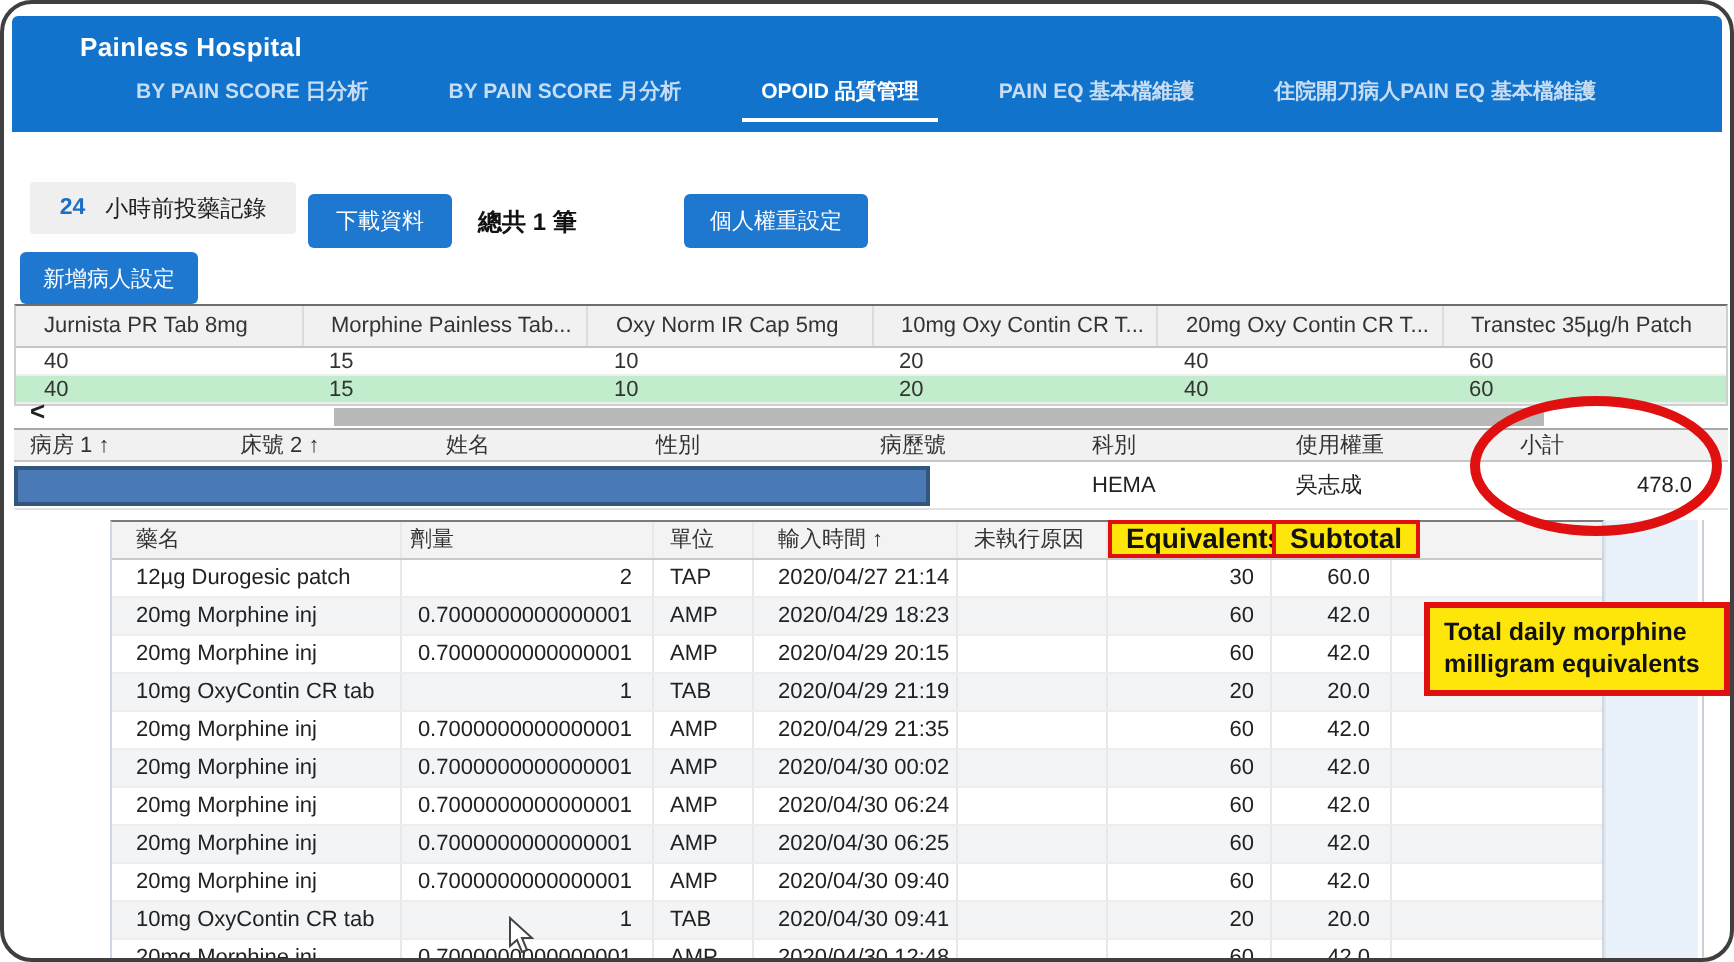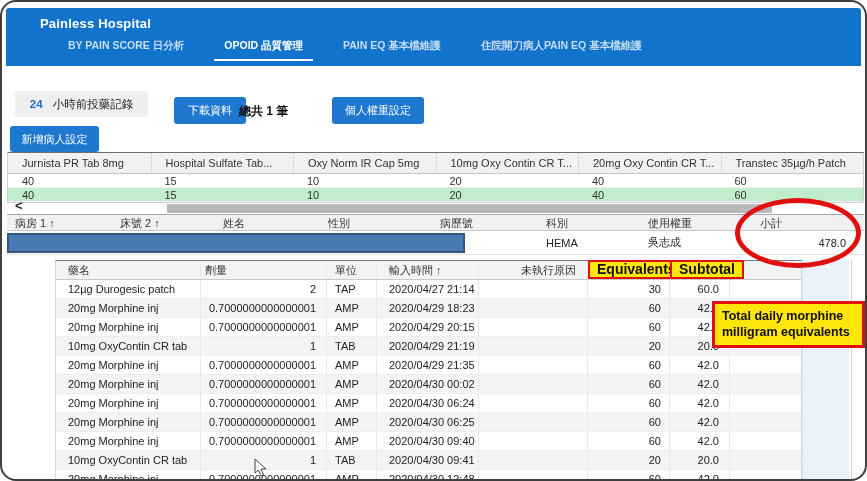--- a/index.html
+++ b/index.html
@@ -11,23 +11,23 @@
   .titlebar { position:absolute; left:4px; top:6px; right:4px; height:58px; background:#1173cb; border-radius:3px 3px 0 0; }
   .app-title { position:absolute; left:34px; top:8px; color:#fff; font-weight:bold; font-size:13px; letter-spacing:.2px; }
   .tabs { position:absolute; left:52px; top:31px; display:flex; gap:20px; }
   .tab { color:#c7ddf3; font-weight:bold; font-size:10.5px; padding:0 10px 6px 10px; white-space:nowrap; cursor:default; }
   .tab.active { color:#fff; border-bottom:2px solid #fff; }
 
   
   .filter-box { position:absolute; left:13px; top:89px; width:133px; height:26px; background:#eeefee; display:flex; align-items:center; justify-content:center; font-size:11.5px; color:#222; border-radius:2px; }
   .filter-hours { color:#1a6fc4; margin-right:10px; font-weight:bold; }
   .btn { position:absolute; background:#1e78d0; color:#fff; font-size:11px; display:flex; align-items:center; justify-content:center; border-radius:3px; border:none; }
-  .btn-download { left:152px; top:95px; width:72px; height:27px;margin-left:20px; }
+  .btn-download { left:152px; top:95px; width:72px; height:27px; }
   .total-count { position:absolute; left:237px; top:101px; font-size:12px; font-weight:bold; color:#111; }
-  .btn-weight { left:330px; top:95px; width:92px; height:27px; }
+  .btn-weight { left:340px; top:95px; width:92px; height:27px; }
   .btn-add { left:8px; top:124px; width:89px; height:26px; }
 
   
   .wtable { position:absolute; left:5px; top:150px; width:857px; border:1px solid #cfcfcf; border-top:1px solid #6e6e6e; background:#fff; }
   .wheader { display:grid; grid-template-columns:repeat(6,1fr); background:#f1f1f1; height:21px; border-bottom:1px solid #c6c6c6; }
   .wheader .cell { font-size:11px; color:#333; padding-left:14px; line-height:21px; border-left:1px solid #dcdcdc; white-space:nowrap; overflow:hidden; }
   .wheader .cell:first-child { border-left:none; }
   .wrow { display:grid; grid-template-columns:repeat(6,1fr); height:14px; border-bottom:1px solid #efefef; }
   .wrow .cell { font-size:11px; color:#333; padding-left:14px; line-height:14px; }
   .wrow.green { background:#c2edcc; }
@@ -47,21 +47,21 @@
   
   .mtable { position:absolute; left:53px; top:258px; width:747px; border:1px solid #cfd8e2; border-top:1px solid #7a7a7a; background:#fff; }
   .mheader { display:flex; background:#f3f3f3; height:19px; border-bottom:1px solid #c9c9c9; align-items:center; font-size:11px; color:#333; }
   .mrow { display:flex; height:19px; background:#fff; border-bottom:1px solid #ededed; align-items:center; font-size:11px; color:#222; }
   .mrow.alt { background:#f3f4f6; }
   .mheader > div, .mrow > div { height:100%; line-height:18px; border-right:1px solid #e8e8e8; white-space:nowrap; overflow:visible; }
   .c0 { width:145px; padding-left:12px; }
   .c1 { width:126px; text-align:right; padding-right:10px; }
   .c2 { width:50px;  padding-left:8px; }
   .c3 { width:102px; padding-left:12px; }
-  .c4 { width:75px;  padding-left:8px;margin-left:34px; }
+  .c4 { width:75px;  padding-left:8px; }
   .c5 { width:82px;  text-align:right; padding-right:8px; }
   .c6 { width:60px;  text-align:right; padding-right:10px; }
   .c7 { flex:1; border-right:none !important; }
   .mheader .c1 { text-align:left; padding-left:4px; }
   .hl { display:inline-block; background:#ffe60a; border:2px solid #e01010; font-weight:bold; font-size:14px; color:#111; line-height:15px; padding:0 7px; position:relative; top:-1px; }
 
   .blue-strip { position:absolute; left:800px; top:258px; width:47px; height:223px; background:#e9f1fb; border-left:1px solid #dfe7f0; }
   .vline { position:absolute; left:849px; top:258px; width:1px; height:223px; background:#cfcfcf; }
 
   
@@ -72,39 +72,40 @@
 </style>
 </head>
 <body>
 
 <div class="frame">
 
   <div class="titlebar">
     <div class="app-title">Painless Hospital</div>
     <div class="tabs">
       <div class="tab">BY PAIN SCORE 日分析</div>
+      <div class="tab">BY PAIN SCORE 月分析</div>
       <div class="tab active">OPOID 品質管理</div>
       <div class="tab">PAIN EQ 基本檔維護</div>
       <div class="tab">住院開刀病人PAIN EQ 基本檔維護</div>
     </div>
   </div>
 
   <div class="filter-box">
     <span class="filter-hours">24</span>
     <span>小時前投藥記錄</span>
   </div>
   <button class="btn btn-download">下載資料</button>
   <div class="total-count">總共 1 筆</div>
   <button class="btn btn-weight">個人權重設定</button>
   <button class="btn btn-add">新增病人設定</button>
 
   <div class="wtable">
     <div class="wheader">
       <div class="cell">Jurnista PR Tab 8mg</div>
-      <div class="cell">Hospital Sulfate Tab...</div>
+      <div class="cell">Morphine Painless Tab...</div>
       <div class="cell">Oxy Norm IR Cap 5mg</div>
       <div class="cell">10mg Oxy Contin CR T...</div>
       <div class="cell">20mg Oxy Contin CR T...</div>
       <div class="cell">Transtec 35µg/h Patch</div>
     </div>
     <div>
         <div class="wrow">
           <div class="cell">40</div>
           <div class="cell">15</div>
           <div class="cell">10</div>

